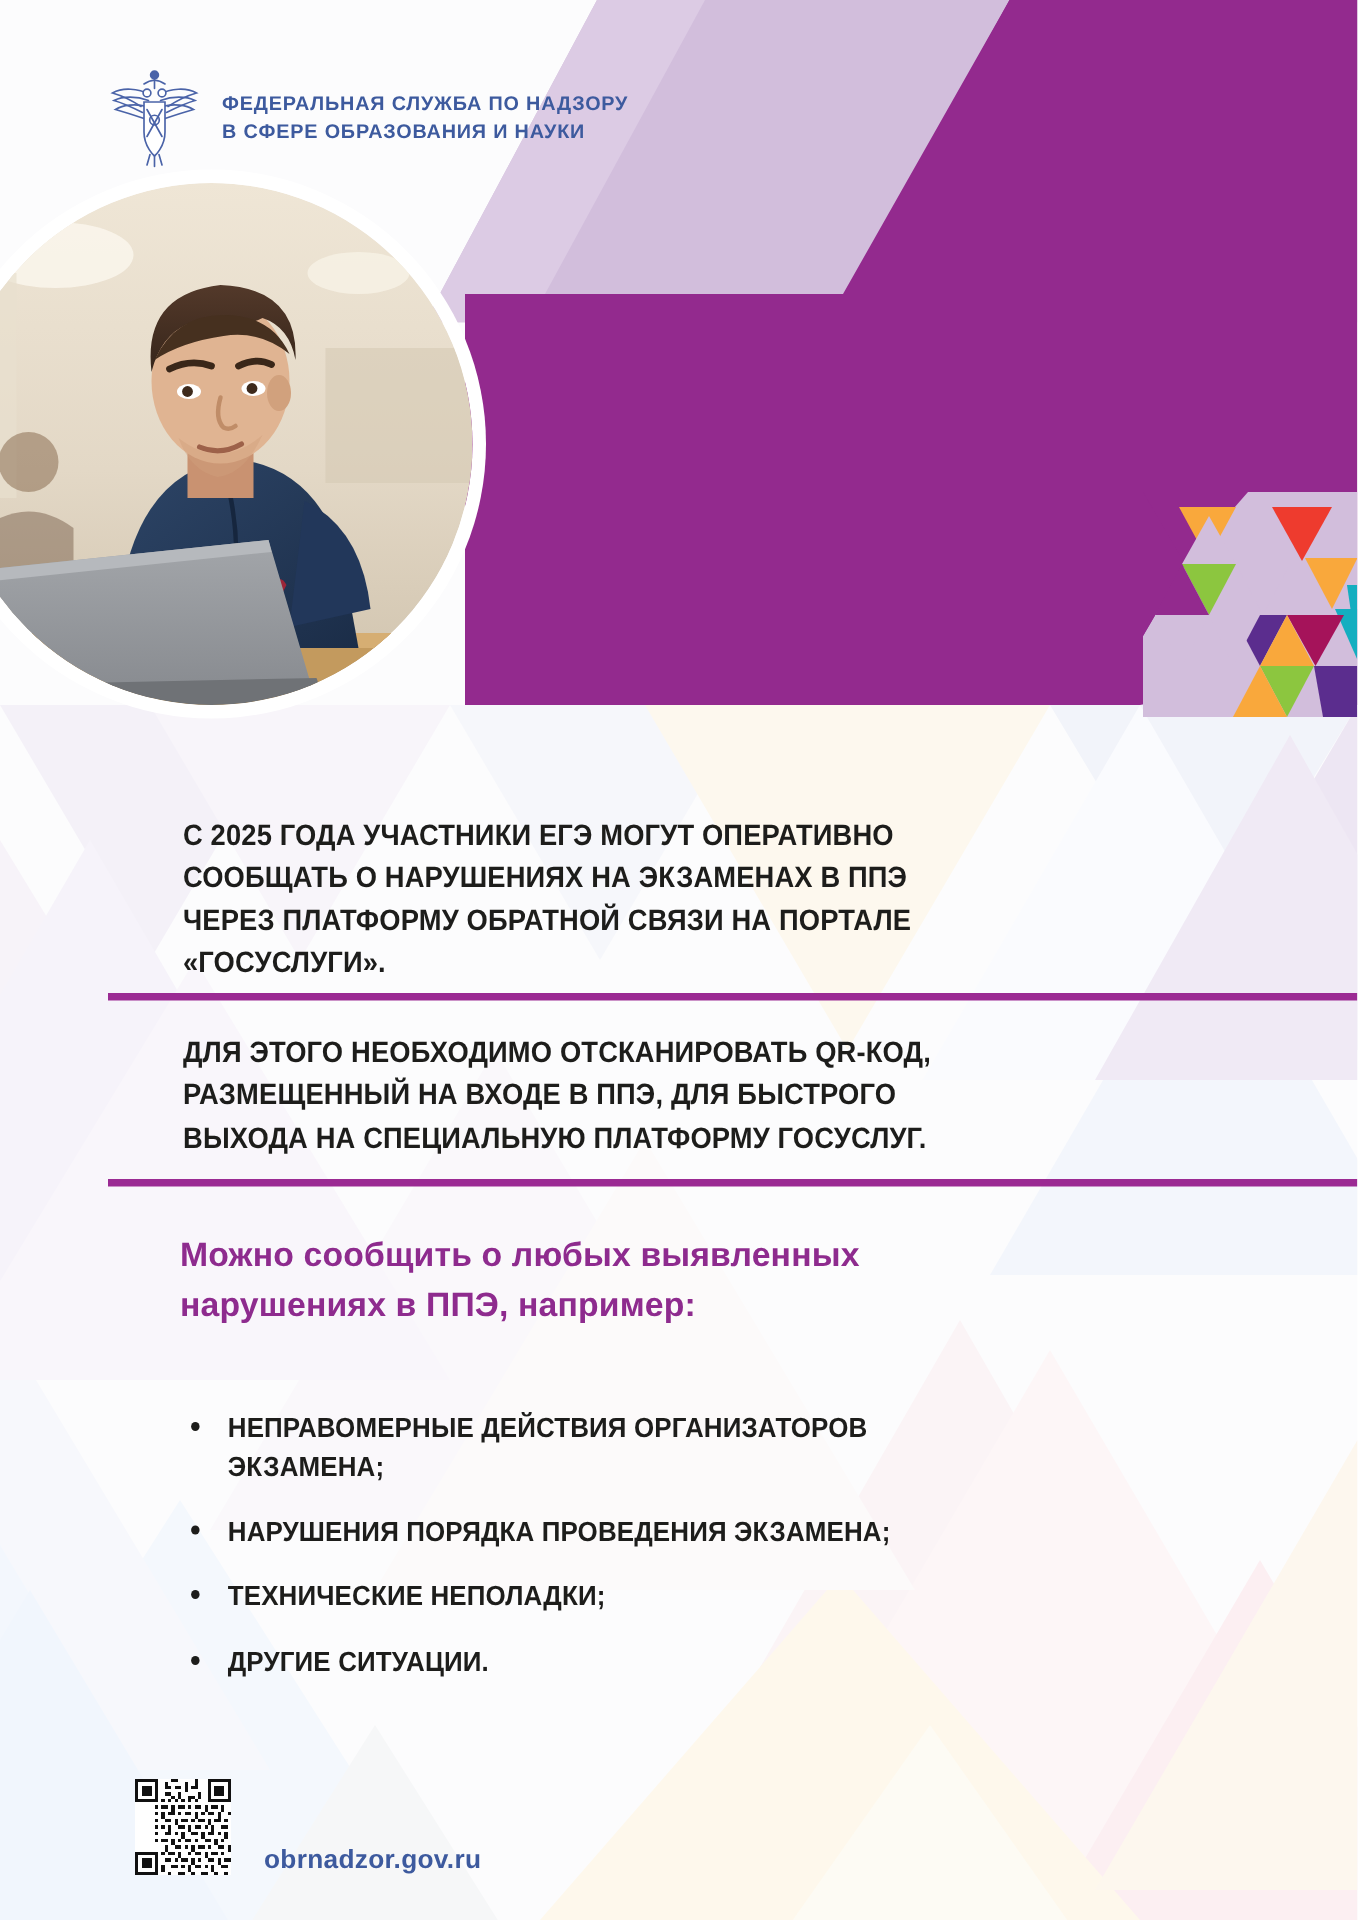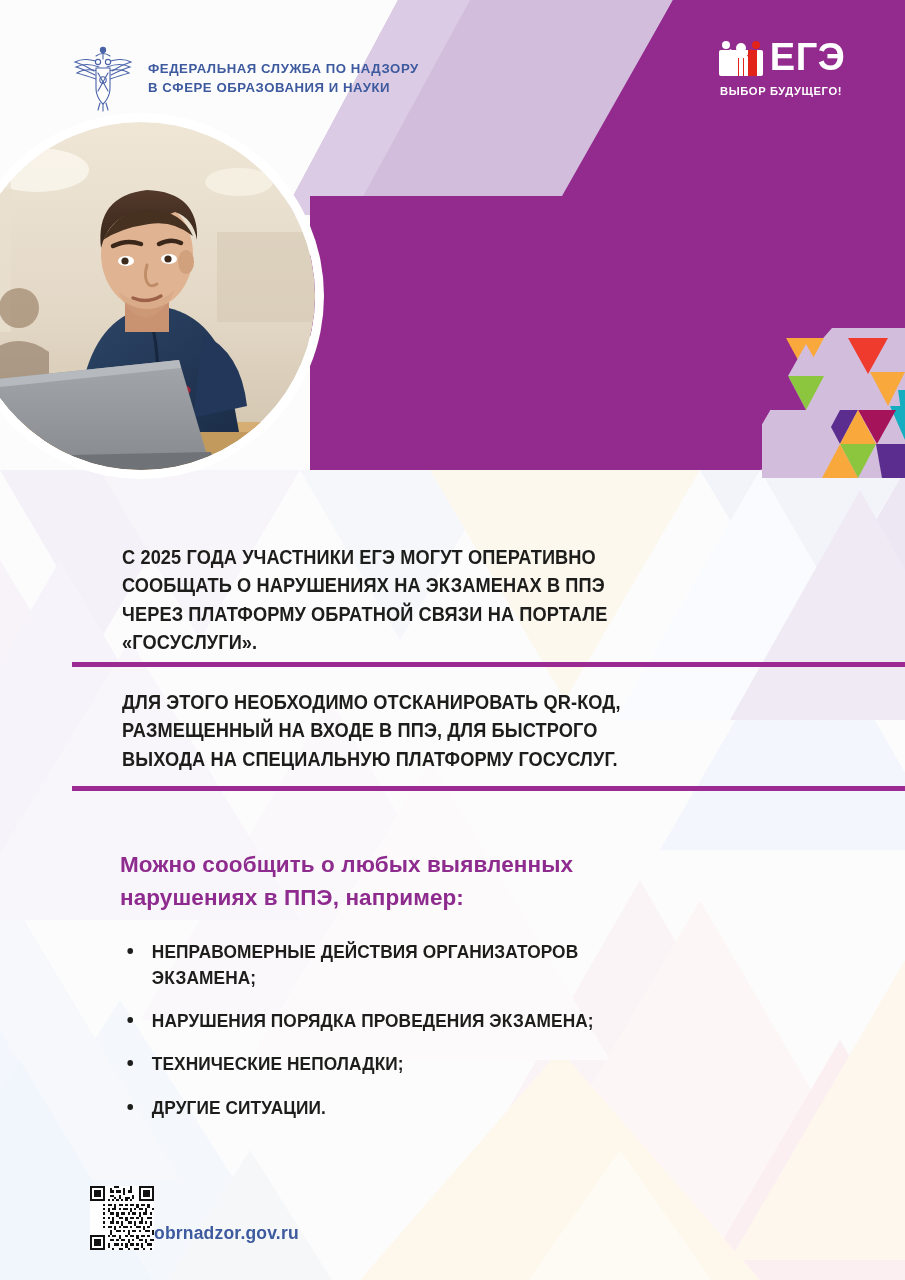--- a/index.html
+++ b/index.html
@@ -126,21 +126,21 @@
     position:absolute;
     left:72px; width:833px; height:5px;
     background:#9B2A93;
     z-index:9;
   }
   #rule1 { top:662px; }
   #rule2 { top:786px; }
 
   .subhead {
     position:absolute;
-    left:120px; top:848px; width:700px;
+    left:120px; top:820px; width:700px;
     color:#8E2B8E;
     font-size:22.5px;
     font-weight:700;
     line-height:1.48;
     letter-spacing:0.1px;
     white-space:pre-line;
     z-index:9;
   }
 
   .bullets {
@@ -170,21 +170,21 @@
     width:6px; height:6px;
     border-radius:50%;
     background:#1D1D1B;
   }
 
   
   .footer {
     position:absolute;
     left:90px; top:1186px;
     z-index:9;
-    display:flex; align-items:center; 
+    display:flex; align-items:flex-end; gap:22px;
   }
   .qr { width:64px; height:64px; flex:0 0 auto; }
   .qr svg { display:block; }
   .site-url {
     color:#3D5A9E;
     font-size:17.5px;
     font-weight:700;
     letter-spacing:0.2px;
     margin-top:30px;
   }
@@ -275,46 +275,20 @@
 
           <circle cx="26" cy="16" r="2.6" fill="#FFFFFF"></circle>
           <circle cx="36" cy="16" r="2.6" fill="#FFFFFF"></circle>
         </g>
       </svg>
     </span>
     <div class="agency-text">ФЕДЕРАЛЬНАЯ СЛУЖБА ПО НАДЗОРУ
 В СФЕРЕ ОБРАЗОВАНИЯ И НАУКИ</div>
   </div>
 
-  <div class="ege-logo">
-    <div class="ege-mark">
-      <span>
-        <svg width="48" height="42" viewBox="0 0 48 42" xmlns="http://www.w3.org/2000/svg">
-
-          <path d="M4 14 h40 a2 2 0 0 1 2 2 v22 a2 2 0 0 1 -2 2 h-40 a2 2 0 0 1 -2 -2 v-22 a2 2 0 0 1 2 -2 z" fill="#FFFFFF"></path>
-
-          <rect x="31" y="14" width="9" height="26" fill="#E2231A"></rect>
-
-          <path d="M19 19 h10 v21 h-10 z" fill="#FFFFFF"></path>
-          <circle cx="24" cy="12" r="5" fill="#FFFFFF"></circle>
-
-          <path d="M8 16 l6 -3 l4 7 l-6 3 z" fill="#FFFFFF"></path>
-          <circle cx="9" cy="9" r="4" fill="#FFFFFF"></circle>
-
-          <path d="M40 16 l-6 -3 l-4 7 l6 3 z" fill="#E2231A"></path>
-          <circle cx="39" cy="9" r="4" fill="#E2231A"></circle>
-
-          <rect x="21" y="22" width="6" height="18" fill="#E2231A"></rect>
-          <rect x="22" y="22" width="4" height="18" fill="#FFFFFF"></rect>
-        </svg>
-      </span>
-      <span class="ege-word">ЕГЭ</span>
-    </div>
-    <div class="ege-tag">ВЫБОР БУДУЩЕГО!</div>
-  </div>
 
 
   <div class="photo-circle">
     <svg viewBox="0 0 348 348" xmlns="http://www.w3.org/2000/svg">
       <defs>
         <clipPath id="circ">
             <circle cx="174" cy="174" r="174"></circle>
           </clipPath>
         <linearGradient id="roomBg" x1="0" y1="0" x2="0" y2="1">
           <stop offset="0%" stop-color="#EFE6D6"></stop>

